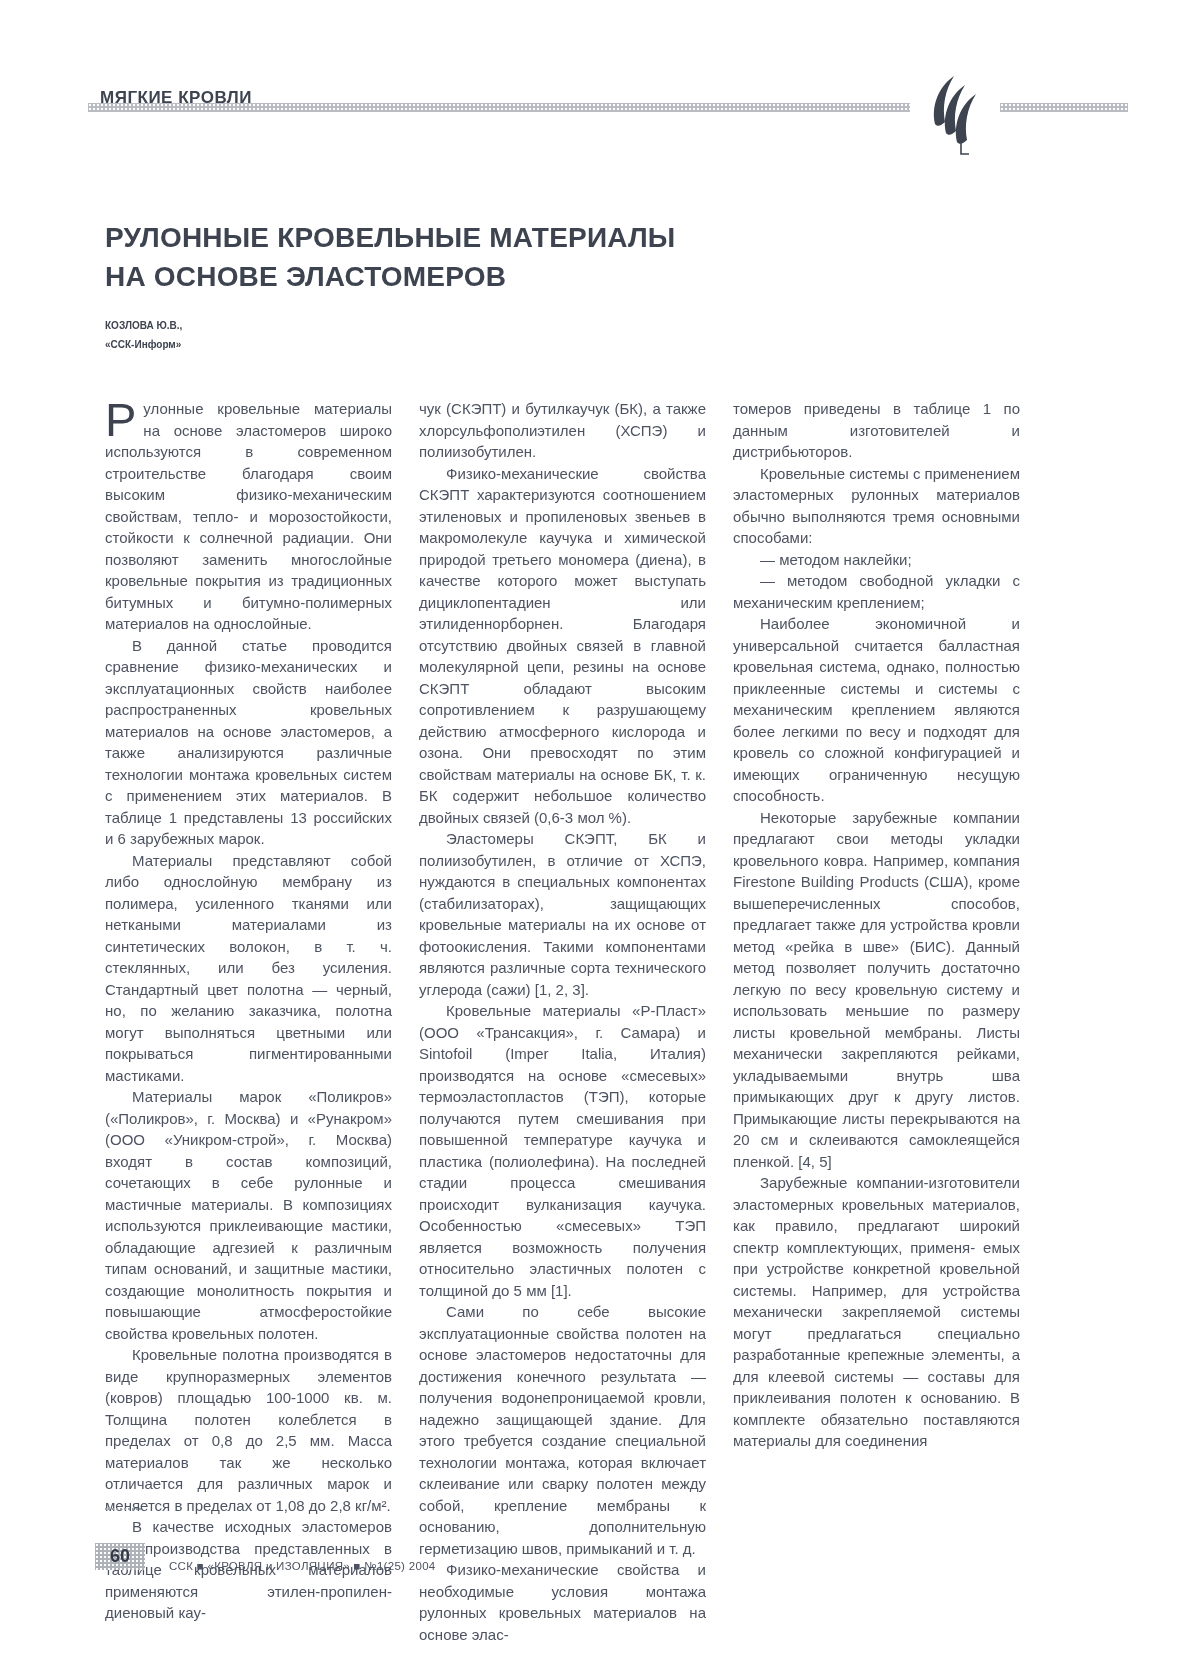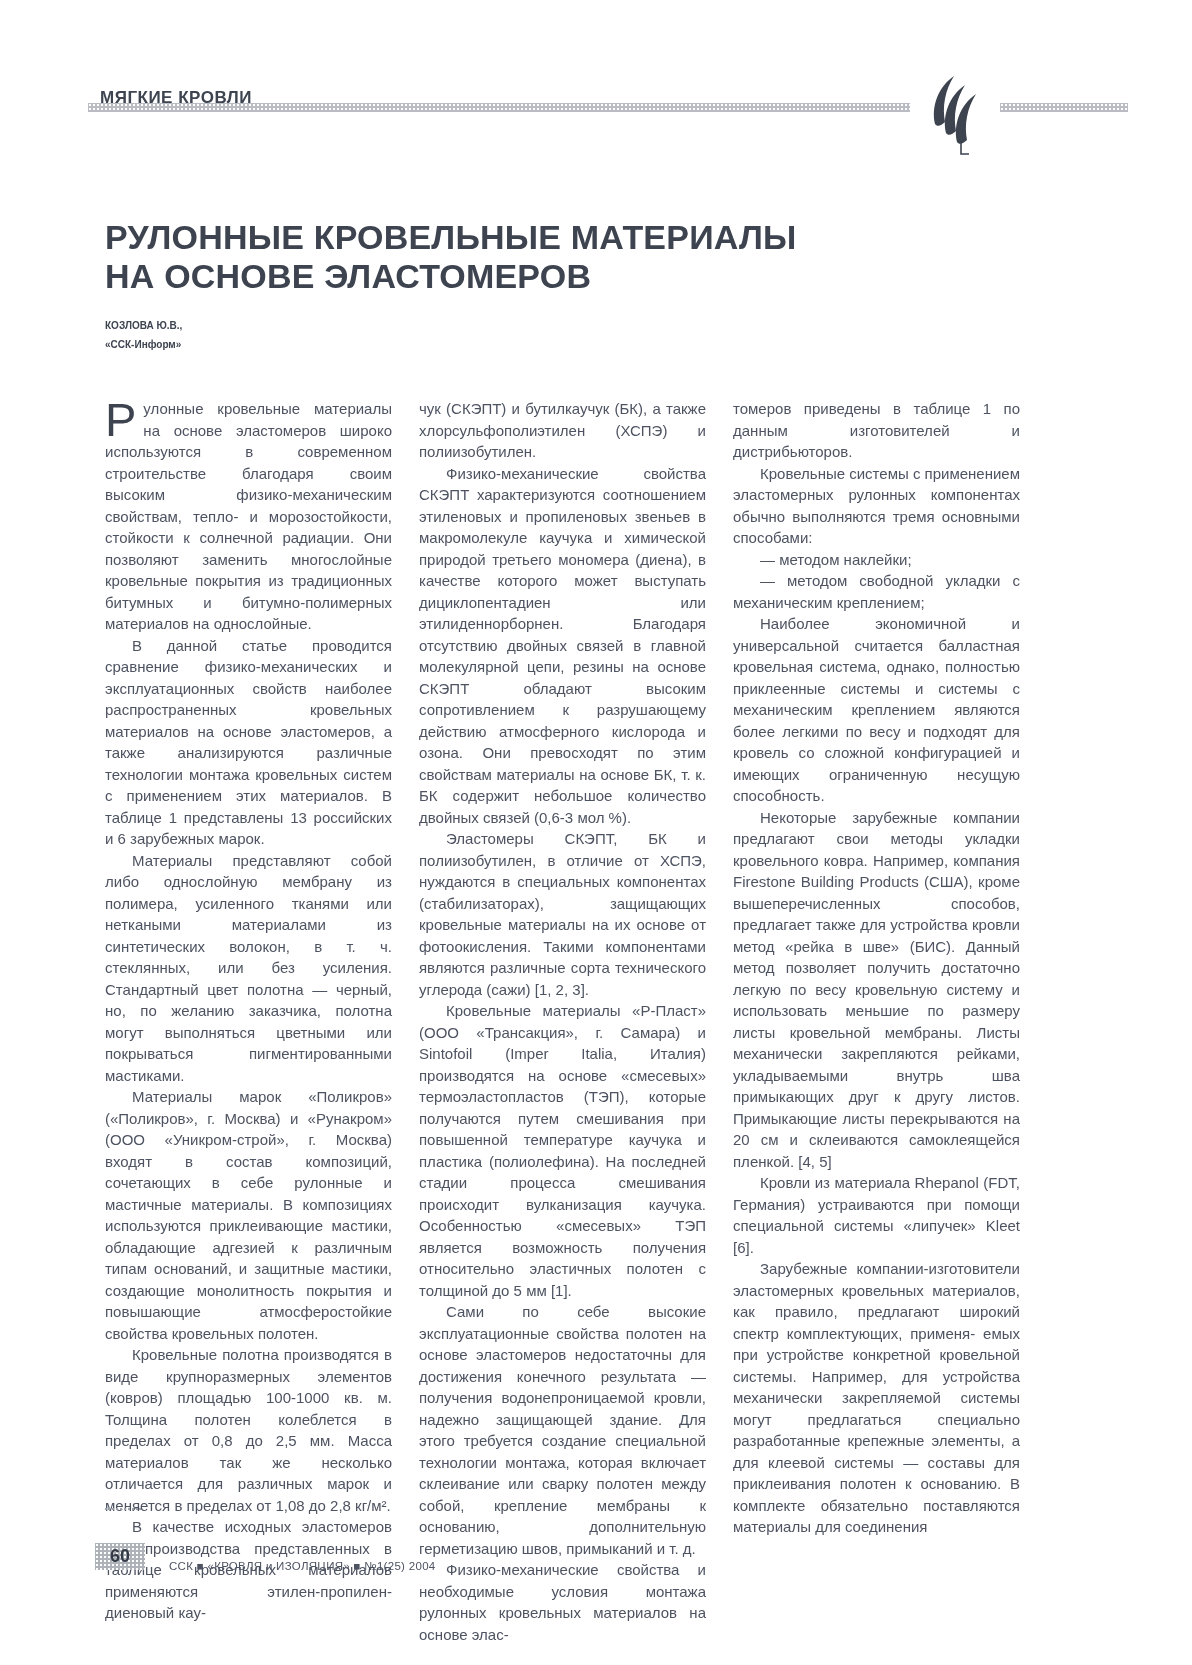--- a/index.html
+++ b/index.html
@@ -26,21 +26,21 @@
   .section-label{
     position:absolute;left:12px;top:0;
     font-size:17px;font-weight:bold;letter-spacing:0.5px;
     color:#3d members4450;color:#3d4450;
     z-index:2;
   }
   .logo{position:absolute;left:840px;top:-14px;width:64px;height:84px;}
   
   .title{
     position:absolute;left:105px;top:218px;width:900px;
-    font-size:34px;line-height:39px;font-weight:bold;
+    font-size:28px;line-height:39px;font-weight:bold;
     color:#3d4450;letter-spacing:0.2px;
   }
   .author-block{
     position:absolute;left:105px;top:316px;
     font-size:10px;line-height:19px;font-weight:bold;color:#3d4450;
   }
   
   .columns{
     position:absolute;left:105px;top:398px;width:915px;
     display:flex;gap:27px;
@@ -119,26 +119,25 @@
       <p class="flush">чук (СКЭПТ) и бутилкаучук (БК), а также хлорсульфополиэтилен (ХСПЭ) и полиизобутилен.</p>
       <p>Физико-механические свойства СКЭПТ характеризуются соотношением этиленовых и пропиленовых звеньев в макромолекуле каучука и химической природой третьего мономера (диена), в качестве которого может выступать дициклопентадиен или этилиденнорборнен. Благодаря отсутствию двойных связей в главной молекулярной цепи, резины на основе СКЭПТ обладают высоким сопротивлением к разрушающему действию атмосферного кислорода и озона. Они превосходят по этим свойствам материалы на основе БК, т. к. БК содержит небольшое количество двойных связей (0,6-3 мол %).</p>
       <p>Эластомеры СКЭПТ, БК и полиизобутилен, в отличие от ХСПЭ, нуждаются в специальных компонентах (стабилизаторах), защищающих кровельные материалы на их основе от фотоокисления. Такими компонентами являются различные сорта технического углерода (сажи) [1, 2, 3].</p>
       <p>Кровельные материалы «Р-Пласт» (ООО «Трансакция», г. Самара) и Sintofoil (Imper Italia, Италия) производятся на основе «смесевых» термоэластопластов (ТЭП), которые получаются путем смешивания при повышенной температуре каучука и пластика (полиолефина). На последней стадии процесса смешивания происходит вулканизация каучука. Особенностью «смесевых» ТЭП является возможность получения относительно эластичных полотен с толщиной до 5 мм [1].</p>
       <p>Сами по себе высокие эксплуатационные свойства полотен на основе эластомеров недостаточны для достижения конечного результата — получения водонепроницаемой кровли, надежно защищающей здание. Для этого требуется создание специальной технологии монтажа, которая включает склеивание или сварку полотен между собой, крепление мембраны к основанию, дополнительную герметизацию швов, примыканий и т. д.</p>
       <p>Физико-механические свойства и необходимые условия монтажа рулонных кровельных материалов на основе элас-</p>
     </div>
 
     <div class="col">
       <p class="flush">томеров приведены в таблице 1 по данным изготовителей и дистрибьюторов.</p>
-      <p>Кровельные системы с применением эластомерных рулонных компонентах обычно выполняются тремя основными способами:</p>
+      <p>Кровельные системы с применением эластомерных рулонных материалов обычно выполняются тремя основными способами:</p>
       <p>— методом наклейки;</p>
       <p>— методом свободной укладки с механическим креплением;</p>
       <p>Наиболее экономичной и универсальной считается балластная кровельная система, однако, полностью приклеенные системы и системы с механическим креплением являются более легкими по весу и подходят для кровель со сложной конфигурацией и имеющих ограниченную несущую способность.</p>
       <p>Некоторые зарубежные компании предлагают свои методы укладки кровельного ковра. Например, компания Firestone Building Products (США), кроме вышеперечисленных способов, предлагает также для устройства кровли метод «рейка в шве» (БИС). Данный метод позволяет получить достаточно легкую по весу кровельную систему и использовать меньшие по размеру листы кровельной мембраны. Листы механически закрепляются рейками, укладываемыми внутрь шва примыкающих друг к другу листов. Примыкающие листы перекрываются на 20 см и склеиваются самоклеящейся пленкой. [4, 5]</p>
-      <p>Кровли из материала Rhepanol (FDT, Германия) устраиваются при помощи специальной системы «липучек» Kleet [6].</p>
       <p>Зарубежные компании-изготовители эластомерных кровельных материалов, как правило, предлагают широкий спектр комплектующих, применя- емых при устройстве конкретной кровельной системы. Например, для устройства механически закрепляемой системы могут предлагаться специально разработанные крепежные элементы, а для клеевой системы — составы для приклеивания полотен к основанию. В комплекте обязательно поставляются материалы для соединения</p>
     </div>
 
   </div>
 
   <div class="col-end-mark"></div>
 
   <div class="footer">
     <div class="page-number-box">60</div>
     <div class="journal-line">ССК ■ «КРОВЛЯ и ИЗОЛЯЦИЯ» ■ №1(25) 2004</div>

